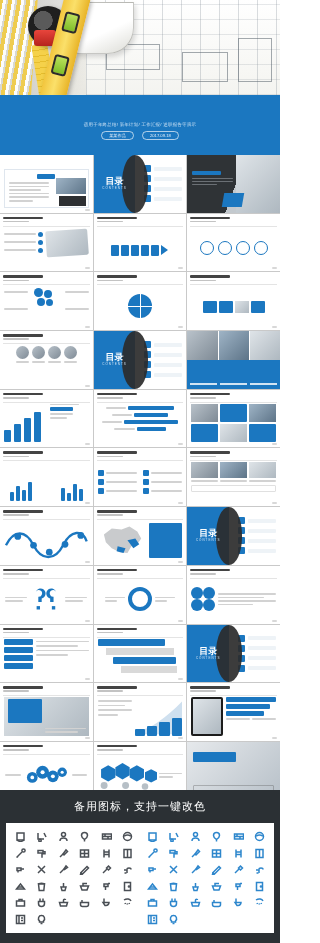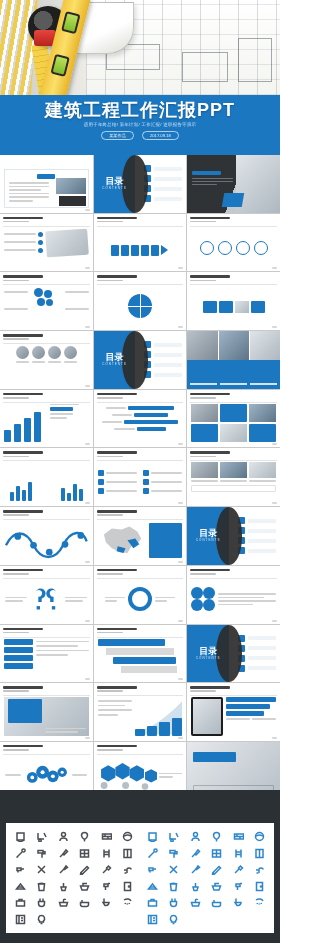--- a/index.html
+++ b/index.html
@@ -219,21 +219,20 @@
       <div class="tool t-rods"></div>
       <div class="tool t-ribbon"></div>
       <div class="tool t-tape"></div>
       <div class="tool t-tape-red"></div>
       <div class="tool t-level">
         <span class="t-vial t-v1"></span>
           <span class="t-vial t-v2"></span>
       </div>
     </div>
     <div class="hero-band"></div>
-    <div class="hero-title">建筑工程工作汇报PPT</div>
     <div class="hero-sub">适用于年终总结/ 新年计划/ 工作汇报/ 述职报告等演示</div>
     <div class="hero-badges">
       <span class="badge">某某作品</span>
       <span class="badge">2017.09.18</span>
     </div>
   </div>
 
   <div class="grid">
 
     <div class="slide">
@@ -918,20 +917,21 @@
       <div class="thanks-txt">THANKS</div>
     </div>
 
     <div class="slide"></div>
 
     <div class="slide"></div>
 
   </div>
 
   <div class="iconsec">
+    <div class="iconsec-title">备用图标，支持一键改色</div>
     <div class="iconboard">
       <div class="icongrid dk">
           <span>
             <svg viewBox="0 0 11 11">
               <path d="M2 2h7v7H2z"></path>
               <path d="M2 9l3.5 2L9 9"></path>
             </svg>
           </span>
           <span>
             <svg viewBox="0 0 11 11">

